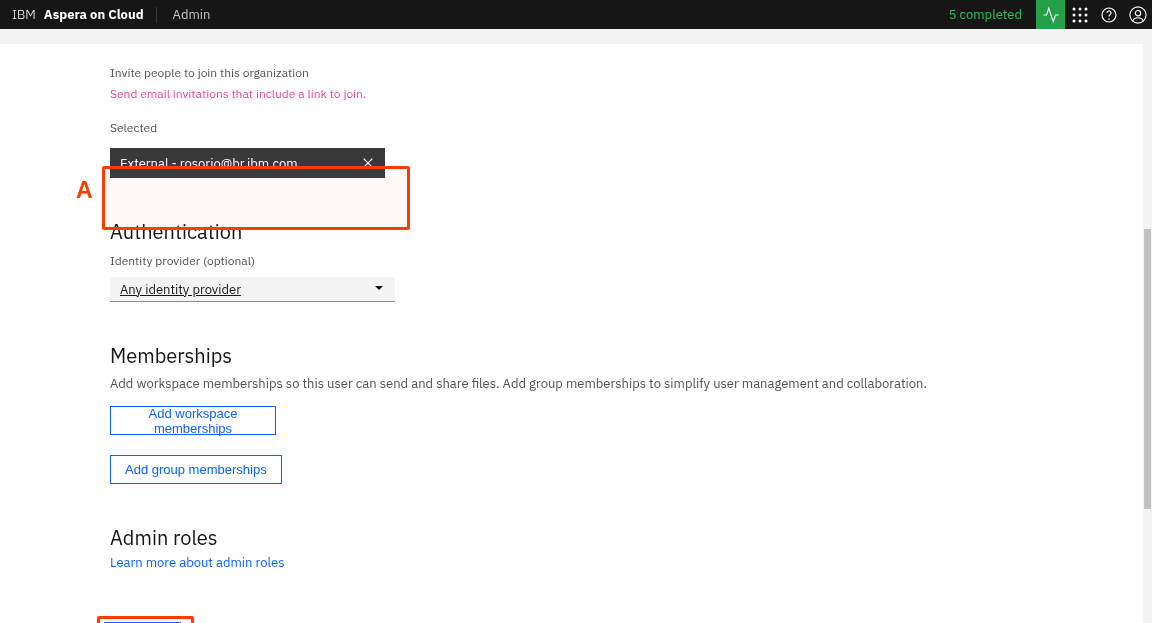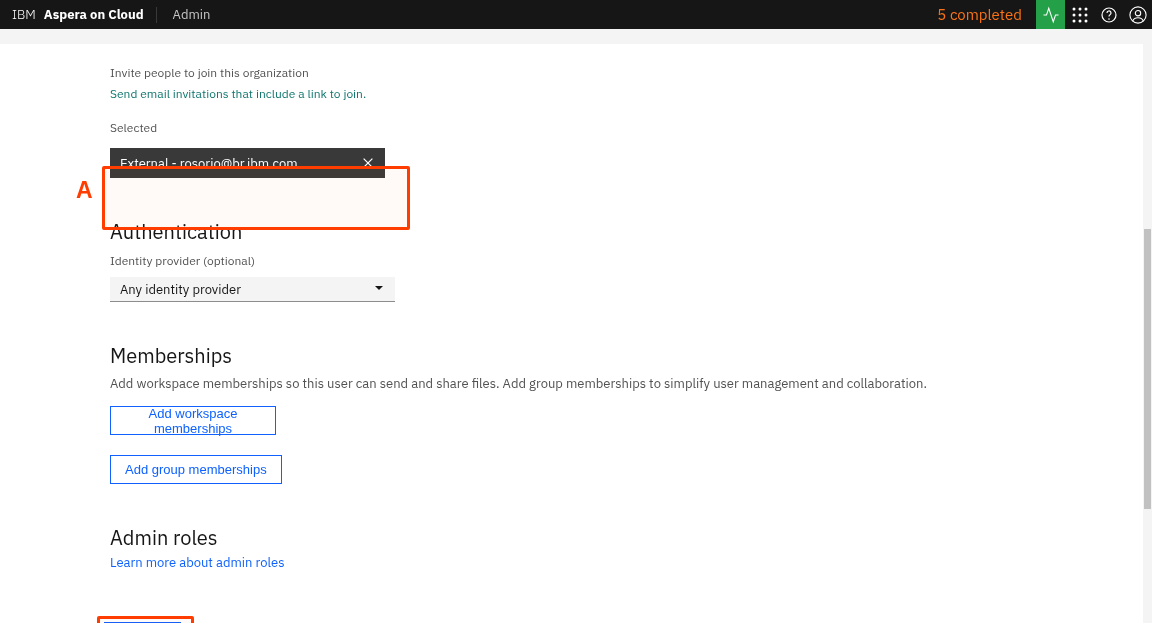--- a/index.html
+++ b/index.html
@@ -8,39 +8,39 @@
   
   .header { width: 100%; height: 29px; background: #161616; color: #fff; display: flex; align-items: center; font-size: 13px; }
   .header-left { display: flex; align-items: center; height: 100%; }
   .brand { padding: 0 12px; display: flex; align-items: center; gap: 8px; }
   .brand-ibm { font-weight: 300; }
   .brand-bold { font-weight: 700; }
   .divider-v { width: 1px; height: 16px; background: #393939; margin: 0 4px 0 0; }
   .app-title { padding: 0 12px; color: #c6c6c6; font-weight: 400; }
   .header-spacer { flex: 1; }
   .header-item { height: 29px; display: flex; align-items: center; justify-content: center; color: #fff; }
-  .completed { padding: 0 14px; font-size: 15px; color: #f97316; }
+  .completed { padding: 0 14px; font-size: 13px; color: #22c55e; }
   .pulse-btn { width: 29px; background: #24a148; }
   .icon-btn { width: 29px; }
   .icon-svg { width: 16px; height: 16px; fill: #fff; }
   .pulse-svg { width: 18px; height: 18px; stroke: #fff; fill: none; stroke-width: 1.4; }
   .avatar-svg { width: 18px; height: 18px; }
 
   
   .shelf { width: 100%; height: 15px; background: #f4f4f4; }
 
   
   .main { position: absolute; top: 44px; left: 0; width: 1143px; height: 579px; background: #fff; padding-bottom: 48px; }
   .scrollbar { position: absolute; right: 0; top: 29px; width: 9px; height: 594px; background: #f4f4f4; }
   .scrollbar-thumb { position: absolute; right: 1px; width: 7px; top: 200px; height: 280px; background: #c1c1c1; }
 
   
   .form-col { padding-left: 110px; padding-top: 21px; }
   .field-label { font-size: 12px; color: #525252; }
-  .helper-text { font-size: 12px; color: #0f766e; margin-top: 6px; }
+  .helper-text { font-size: 12px; color: #ec4899; margin-top: 6px; }
   .search-field { position: relative; width: 285px; height: 30px; margin-top: 9px; background: #f4f4f4; border-bottom: 1px solid #8d8d8d; display: flex; align-items: center; }
   .search-icon { width: 14px; height: 14px; margin: 0 9px; }
   .search-icon svg { width: 14px; height: 14px; stroke: #525252; fill: none; stroke-width: 1.5; }
   .search-input { flex: 1; border: none; background: transparent; font-size: 13px; outline: none; }
   .search-input::placeholder { color: #a8a8a8; font-style: italic; }
   .callout-border { position: absolute; border: 3px solid #ff3d00; background: rgba(255,61,0,0.03); pointer-events: none; border-radius: 2px; }
   .callout-letter { position: absolute; font-size: 23px; font-weight: 900; color: #ff3d00; font-family: Arial, sans-serif; }
   #callout-a-border { left: 102px; top: 122px; width: 308px; height: 64px; }
   #callout-a-letter { left: 76px; top: 133px; }
   #callout-b-border { left: 97px; top: 572px; width: 97px; height: 42px; }
@@ -48,21 +48,21 @@
   .selected-label { font-size: 12px; color: #525252; margin-top: 19px; }
   .chip { width: 275px; height: 30px; background: #393939; margin-top: 13px; display: flex; align-items: center; justify-content: space-between; padding: 0 10px; color: #fff; font-size: 13px; }
   .chip-close { width: 14px; height: 14px; }
   .chip-close svg { width: 14px; height: 14px; stroke: #fff; stroke-width: 1.4; }
 
   
   h2.section { font-size: 20px; font-weight: 400; color: #161616; margin-top: 40px; }
   .section-sub { font-size: 13px; color: #525252; margin-top: 6px; }
 
   
-  .dropdown { width: 285px; height: 25px; background: #f4f4f4; border-bottom: 1px solid #8d8d8d; margin-top: 9px; display: flex; align-items: center; justify-content: space-between; padding: 0 10px; font-size: 13px; color: #161616; }
+  .dropdown { width: 285px; height: 25px; background: #f4f4f4; border-bottom: 1px solid #8d8d8d; margin-top: 9px; display: flex; align-items: center; justify-content: space-between; padding: 0 10px; font-size: 13px; color: #161616; text-decoration: underline; }
   .dropdown-chevron svg { width: 12px; height: 12px; fill: #161616; }
 
   
   .btn-outline { display: inline-flex; align-items: center; height: 29px; border: 1px solid #0f62fe; color: #0f62fe; background: #fff; font-size: 13px; padding: 0 14px; margin-top: 14px; cursor: pointer; }
   .btn-outline.wide { width: 166px; }
 
   
   a.inline-link { color: #0f62fe; text-decoration: none; font-size: 13px; margin-top: 8px; }
 
   

